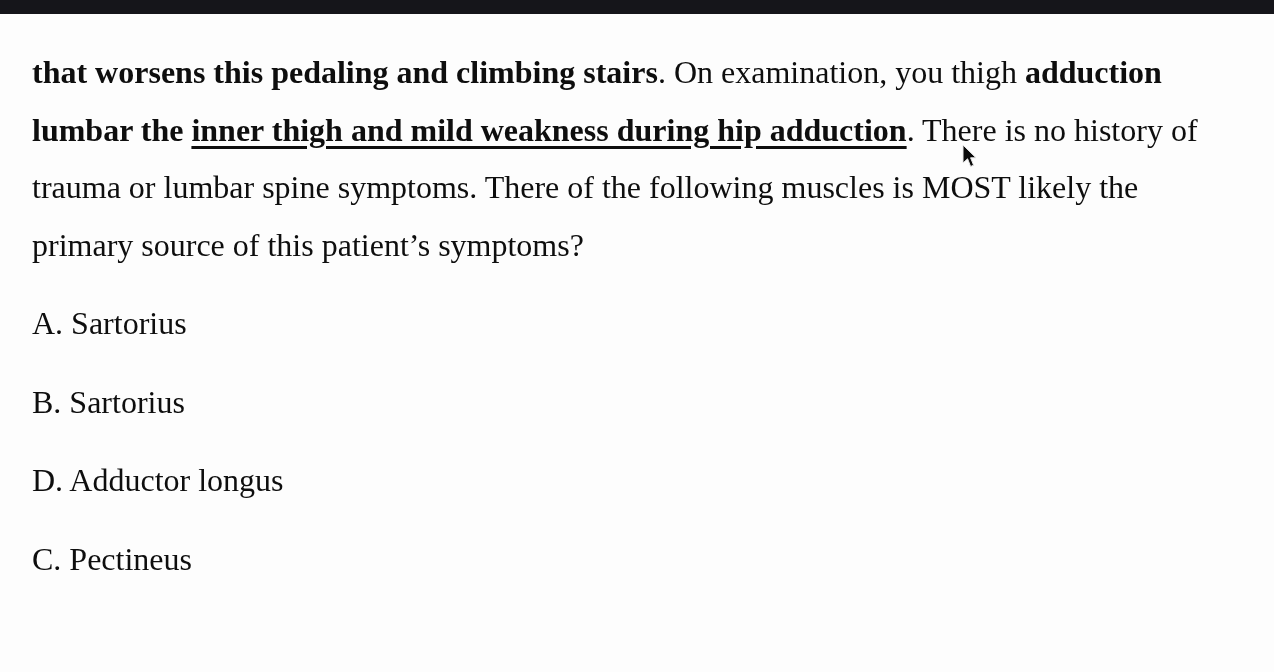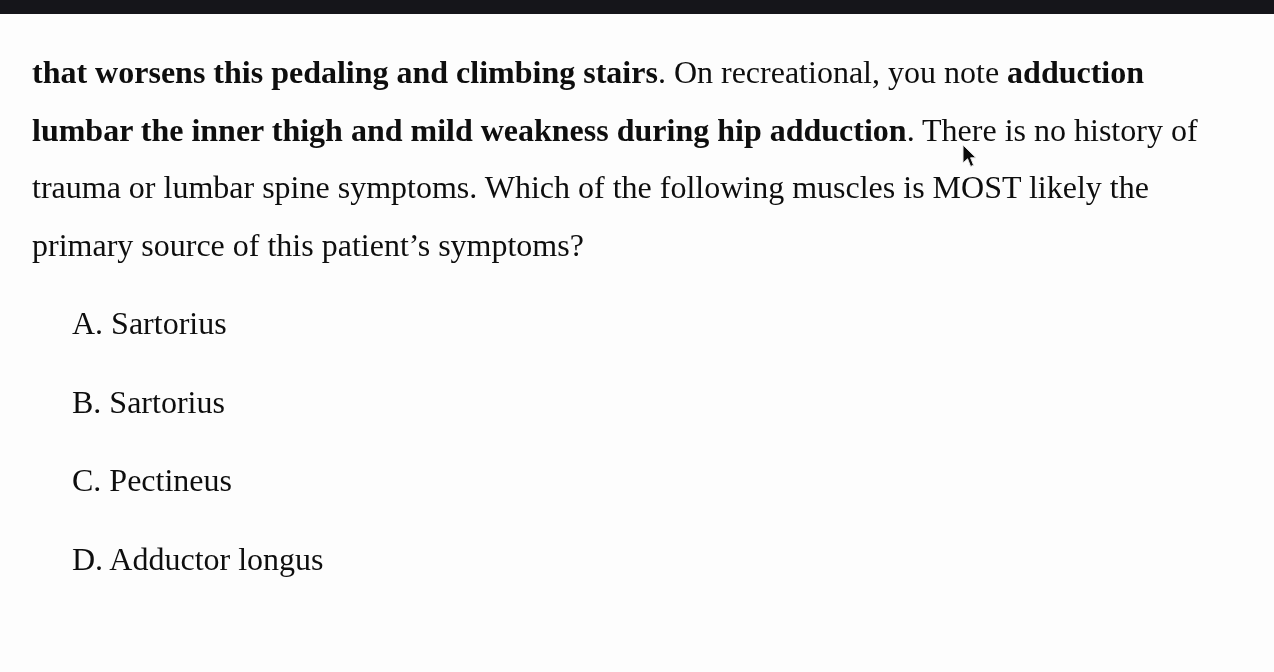--- a/index.html
+++ b/index.html
@@ -31,51 +31,51 @@
     font-size: 32px;
     line-height: 57.5px;
   }
   .q-line {
     white-space: nowrap;
   }
   .q-line .bold {
     font-weight: bold;
   }
   .q-line .underline {
+    text-decoration: underline;
     text-decoration-thickness: 3px;
     text-underline-offset: 5px;
   }
   .option {
     margin-top: 21px;
     white-space: nowrap;
-    margin-left: 40px;
   }
   .mouse-cursor {
     position: absolute;
     left: 961px;
     top: 144px;
     width: 17px;
     height: 25px;
   }
 </style>
 </head>
 <body>
 
 <div class="top-bar"></div>
 
 <div class="doc-content">
   <div>
-      <div class="q-line"><span class="bold">that worsens this pedaling and climbing stairs</span><span>. On recreational, you note </span><span class="bold">adduction</span></div>
+      <div class="q-line"><span class="bold">that worsens this pedaling and climbing stairs</span><span>. On examination, you thigh </span><span class="bold">adduction</span></div>
       <div class="q-line"><span class="bold">lumbar the </span><span class="bold underline">inner thigh and mild weakness during hip adduction</span><span>. There is no history of</span></div>
-      <div class="q-line"><span>trauma or lumbar spine symptoms. Which of the following muscles is MOST likely the</span></div>
+      <div class="q-line"><span>trauma or lumbar spine symptoms. There of the following muscles is MOST likely the</span></div>
       <div class="q-line"><span>primary source of this patient’s symptoms?</span></div>
     </div>
   <div>
       <div class="option">A. Sartorius</div>
       <div class="option">B. Sartorius</div>
+      <div class="option">D. Adductor longus</div>
       <div class="option">C. Pectineus</div>
-      <div class="option">D. Adductor longus</div>
     </div>
 </div>
 
 <svg class="mouse-cursor" viewBox="0 0 17 25">
   <path d="M2,1 L2,19 L6.6,14.8 L9.6,22.5 L12.6,21.2 L9.6,13.8 L15,13.8 Z" fill="#0a0a0a" stroke="#e8e8e8" stroke-width="1"></path>
 </svg>
 
 </body></html>

